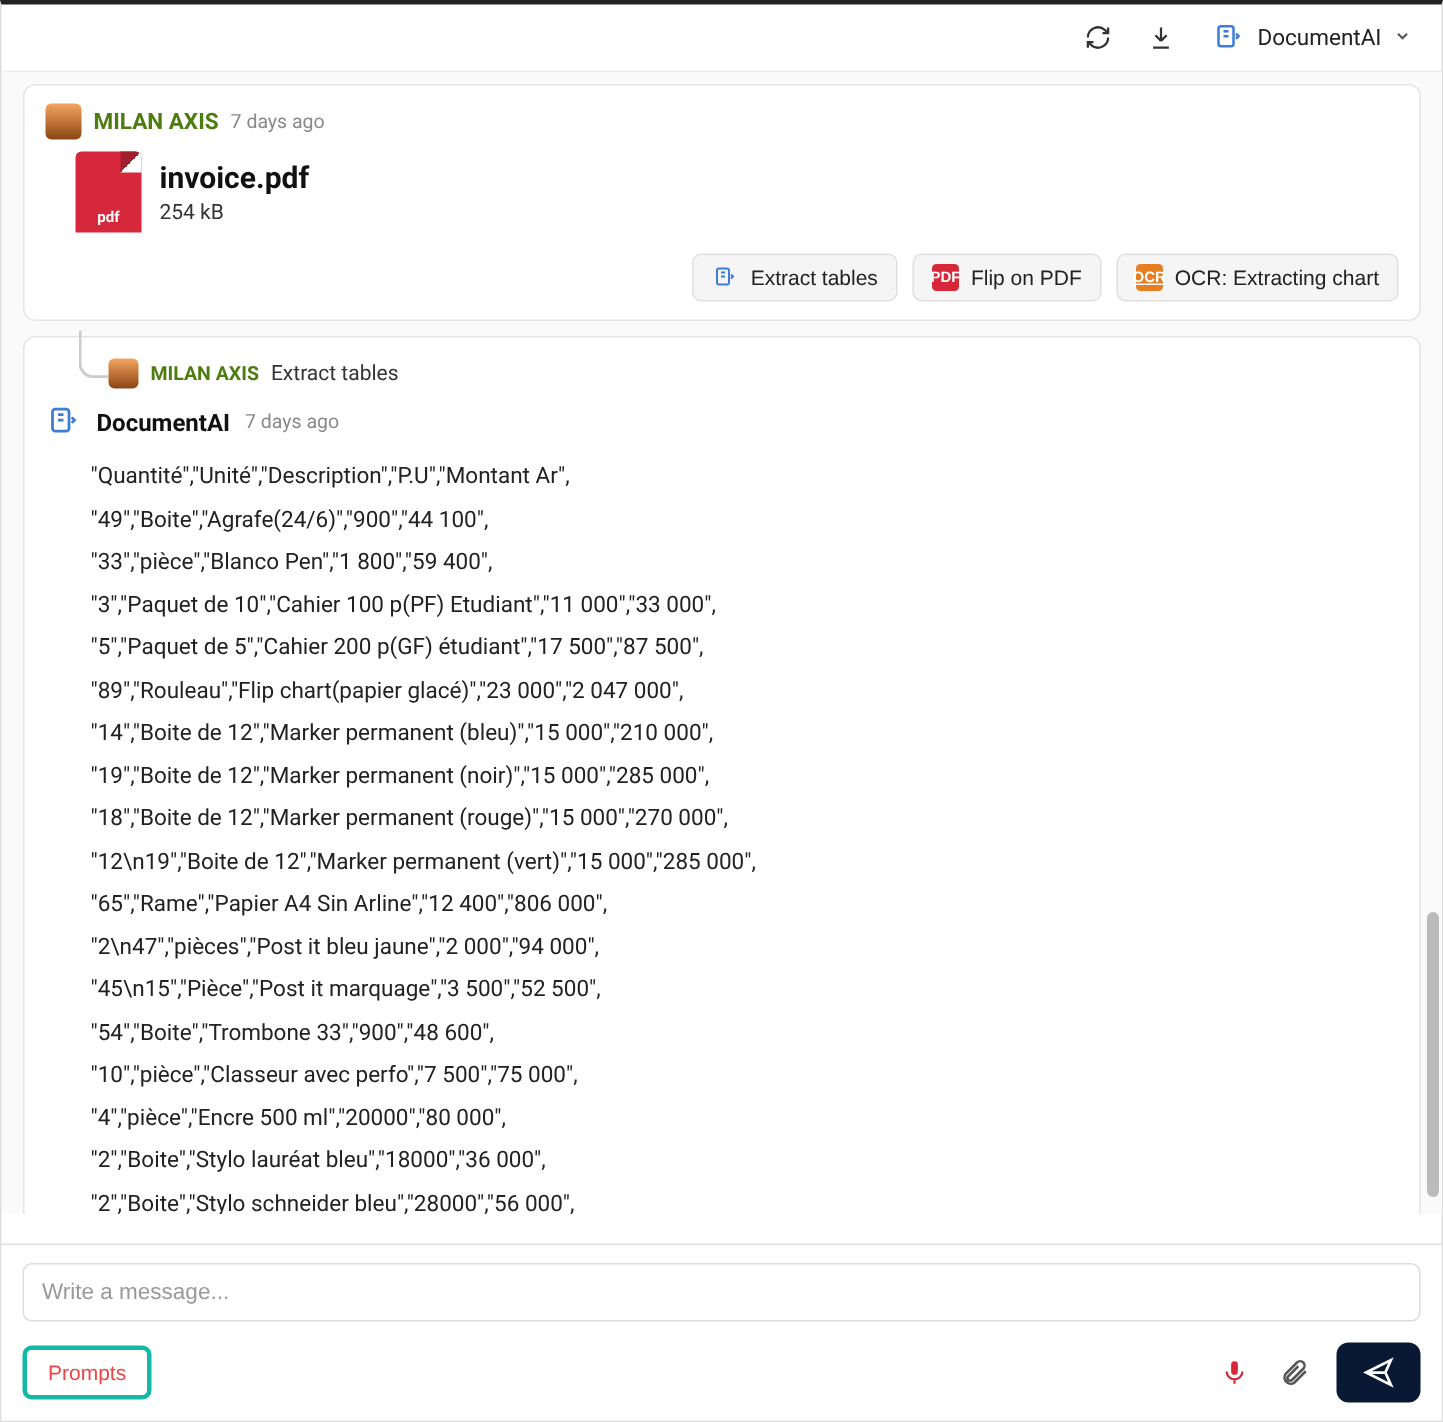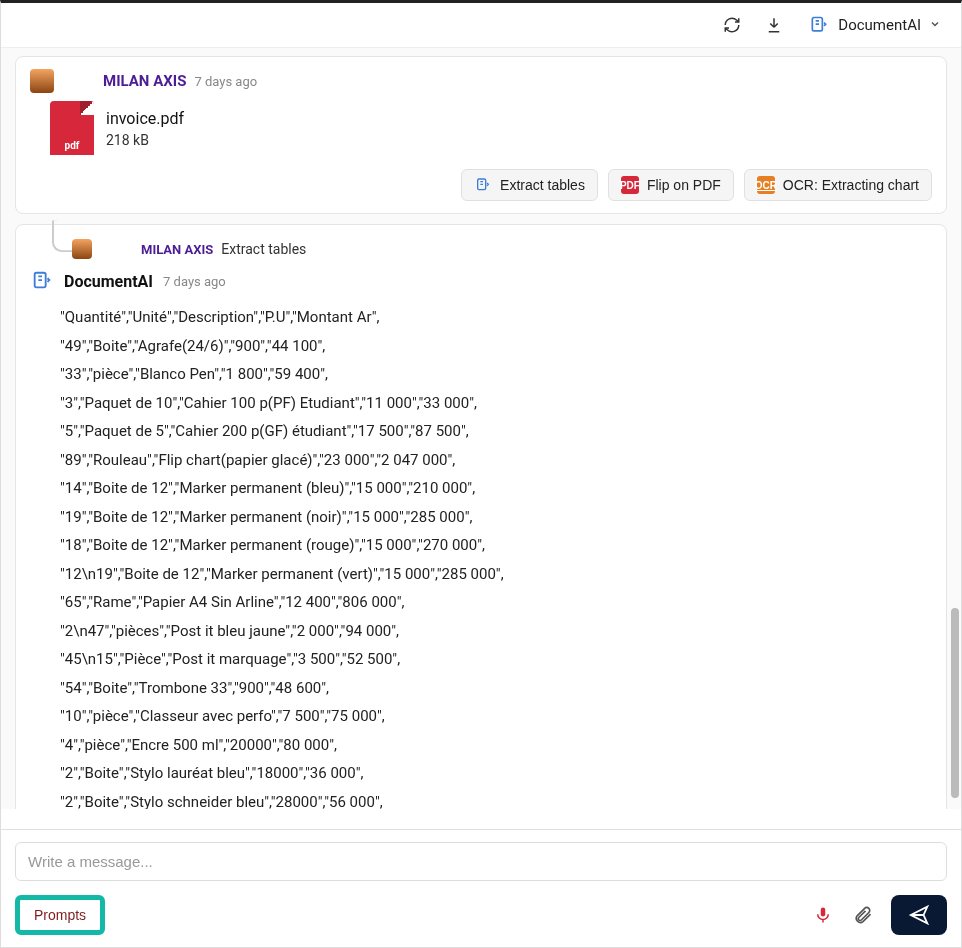--- a/index.html
+++ b/index.html
@@ -9,27 +9,27 @@
     .tool-icon { width: 32px; height: 32px; display: flex; align-items: center; justify-content: center; cursor: pointer; color: #333; border-radius: 4px; }
     .model-select { display: flex; align-items: center; gap: 8px; padding: 4px 8px; border-radius: 4px; cursor: pointer; }
     .model-icon { width: 22px; height: 22px; display: flex; align-items: center; justify-content: center; color: #3b7dd8; }
     .model-name { font-size: 15px; color: #222; }
     .chevron { color: #555; font-size: 12px; }
     .chat-area { flex: 1; overflow-y: auto; padding: 8px 14px; background: #fafafa; position: relative; }
     .msg-block { background: #fff; border: 1px solid #e5e5e5; border-radius: 8px; padding: 12px 14px; margin-bottom: 10px; }
     .msg-header { display: flex; align-items: center; gap: 8px; margin-bottom: 8px; }
     .avatar { width: 24px; height: 24px; border-radius: 4px; background: linear-gradient(135deg,#e66465,#9198e5); display: flex; align-items: center; justify-content: center; color: #fff; font-size: 10px; font-weight: bold; flex-shrink: 0; }
     .avatar.photo { background: linear-gradient(180deg,#f4a460,#8b4513); }
-    .sender { font-weight: 700; font-size: 15px; color: #4c1d95; margin-left: 41px; }
+    .sender { font-weight: 700; font-size: 15px; color: #4d7c0f; }
     .timestamp { font-size: 13px; color: #888; text-align: center; }
     .file-attach { display: flex; align-items: center; gap: 12px; margin-top: 6px; margin-left: 20px; }
     .pdf-icon { width: 44px; height: 54px; background: #d6283a; border-radius: 4px 4px 0 0; position: relative; display: flex; align-items: flex-end; justify-content: center; color: #fff; font-size: 10px; font-weight: bold; padding-bottom: 4px; }
     .pdf-icon::before { content: ''; position: absolute; top: 0; right: 0; width: 14px; height: 14px; background: linear-gradient(135deg,#a01e2e 50%,#fff 50%); border-top-right-radius: 4px;}
     .file-meta { display: flex; flex-direction: column; gap: 4px; }
-    .file-name { font-weight: 400; font-size: 16px; color: #111; }
+    .file-name { font-weight: 700; font-size: 20px; color: #111; }
     .file-size { font-size: 14px; color: #333; }
     .action-row { display: flex; justify-content: flex-end; gap: 10px; margin-top: 14px; }
     .action-btn { display: flex; align-items: center; gap: 8px; background: #f5f5f5; border: 1px solid #e0e0e0; border-radius: 6px; padding: 6px 12px; font-size: 14px; color: #222; cursor: pointer; }
     .btn-icon { width: 18px; height: 18px; display: flex; align-items: center; justify-content: center; border-radius: 3px; font-size: 10px; font-weight: bold; color: #fff; }
     .btn-icon.blue { color: #3b7dd8; background: transparent; }
     .btn-icon.red { background: #d6283a; }
     .btn-icon.orange { background: #e67e22; text-decoration: underline; }
     .reply-block { background: #fff; border: 1px solid #e5e5e5; border-radius: 8px; padding: 14px 14px 14px 44px; margin-bottom: 10px; position: relative; }
     .reply-quote { display: flex; align-items: center; gap: 8px; margin-left: 12px; margin-bottom: 10px; position: relative; }
     .reply-quote::before { content: ''; position: absolute; left: -20px; top: 50%; width: 18px; height: 30px; border-left: 2px solid #ccc; border-bottom: 2px solid #ccc; border-bottom-left-radius: 10px; transform: translateY(-90%); }
@@ -38,21 +38,21 @@
     .reply-quote .quoted { font-size: 14px; color: #333; font-weight: 400; }
     .bot-header { display: flex; align-items: center; gap: 10px; margin-left: -30px; margin-bottom: 10px; }
     .bot-icon { width: 24px; height: 24px; display: flex; align-items: center; justify-content: center; color: #3b7dd8; }
     .bot-name { font-weight: 700; font-size: 16px; color: #111; }
     .bot-body { font-size: 15px; color: #222; line-height: 1.9; }
     .bot-body div { white-space: nowrap; overflow: hidden; }
     .composer { border-top: 1px solid #e0e0e0; padding: 12px 14px; background: #fff; display: flex; flex-direction: column; gap: 14px; margin-top: 20px; }
     .compose-input { width: 100%; border: 1px solid #ddd; border-radius: 6px; padding: 10px 12px; font-size: 15px; color: #222; outline: none; }
     .compose-input::placeholder { color: #999; }
     .compose-row { display: flex; align-items: center; justify-content: space-between; }
-    .prompts-btn { border: 5px solid #14b8a6; background: #fff; border-radius: 6px; padding: 7px 14px; font-size: 14px; color: #7f1d1d; cursor: pointer; }
+    .prompts-btn { border: 3px solid #14b8a6; background: #fff; border-radius: 6px; padding: 7px 14px; font-size: 14px; color: #ef4444; cursor: pointer; }
     .compose-right { display: flex; align-items: center; gap: 16px; }
     .mic-icon, .attach-icon { width: 24px; height: 24px; display: flex; align-items: center; justify-content: center; cursor: pointer; color: #555; }
     .mic-icon { color: #d6283a; }
     .send-btn { width: 56px; height: 40px; background: #0a1933; border-radius: 8px; display: flex; align-items: center; justify-content: center; cursor: pointer; color: #fff; }
     .scroll-indicator { position: absolute; right: 2px; top: 560px; width: 8px; height: 190px; background: #bbb; border-radius: 4px; }
   </style>
 </head>
 <body>
 
 <div class="container">
@@ -87,21 +87,21 @@
     <div class="msg-block">
       <div class="msg-header">
         <div class="avatar photo"></div>
         <span class="sender">MILAN AXIS</span>
         <span class="timestamp">7 days ago</span>
       </div>
       <div class="file-attach">
         <div class="pdf-icon">pdf</div>
         <div class="file-meta">
           <span class="file-name">invoice.pdf</span>
-          <span class="file-size">218 kB</span>
+          <span class="file-size">254 kB</span>
         </div>
       </div>
       <div class="action-row">
         <button class="action-btn">
           <span class="btn-icon blue">
             <svg width="16" height="16" viewBox="0 0 24 24" fill="none" stroke="currentColor" stroke-width="2">
                 <rect x="4" y="3" width="12" height="16" rx="2"></rect>
                 <path d="M8 7h4M8 11h4M18 9l2 2-2 2"></path>
               </svg>
           </span>

